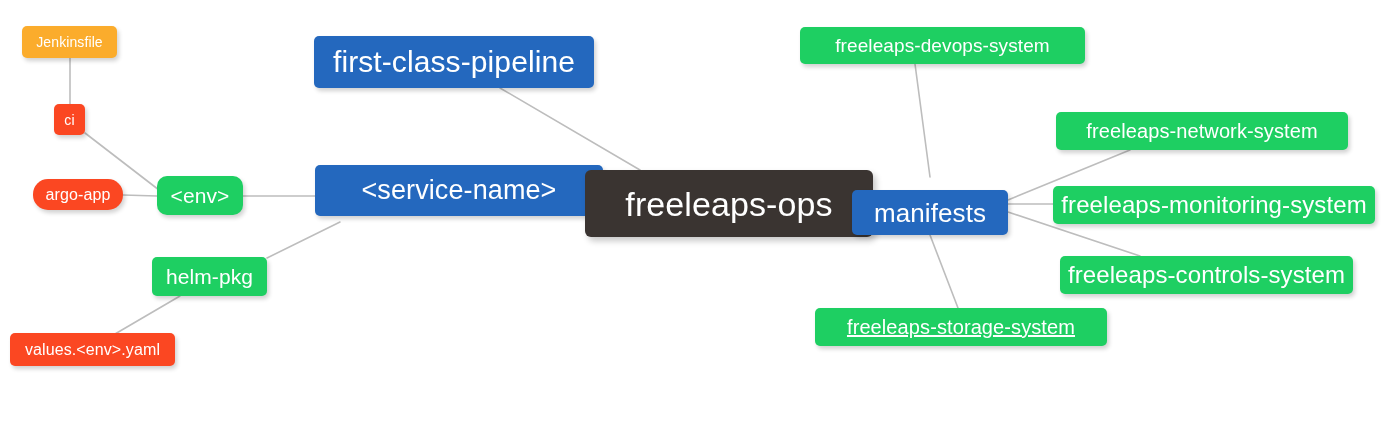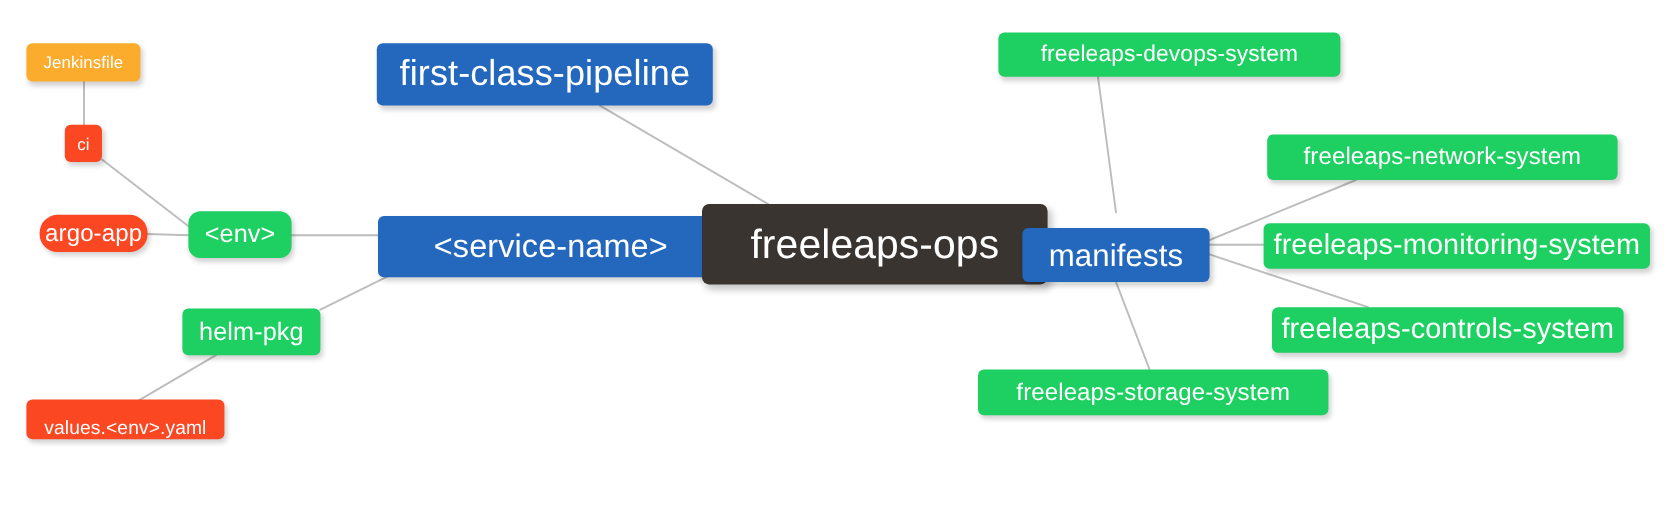--- a/index.html
+++ b/index.html
@@ -61,59 +61,59 @@
       <line x1="572" y1="197" x2="585" y2="200" stroke="#bdbdbd" stroke-width="1.6" stroke-linecap="round"></line>
       <line x1="500" y1="88" x2="640" y2="170" stroke="#bdbdbd" stroke-width="1.6" stroke-linecap="round"></line>
       <line x1="845" y1="200" x2="852" y2="200" stroke="#bdbdbd" stroke-width="1.6" stroke-linecap="round"></line>
       <line x1="930" y1="177" x2="915" y2="64" stroke="#bdbdbd" stroke-width="1.6" stroke-linecap="round"></line>
       <line x1="1008" y1="200" x2="1130" y2="150" stroke="#bdbdbd" stroke-width="1.6" stroke-linecap="round"></line>
       <line x1="1008" y1="204" x2="1053" y2="204" stroke="#bdbdbd" stroke-width="1.6" stroke-linecap="round"></line>
       <line x1="1008" y1="212" x2="1140" y2="256" stroke="#bdbdbd" stroke-width="1.6" stroke-linecap="round"></line>
       <line x1="925" y1="222" x2="958" y2="308" stroke="#bdbdbd" stroke-width="1.6" stroke-linecap="round"></line>
     </svg>
   <div id="node-layer">
-      <div class="node" style="left: 22px; top: 26px; width: 95px; height: 32px; background: rgb(251, 172, 44); font-size: 14px; margin-top: 10px;">
+      <div class="node" style="left: 22px; top: 26px; width: 95px; height: 32px; background: rgb(251, 172, 44); font-size: 14px;">
         <span>Jenkinsfile</span>
       </div>
       <div class="node" style="left: 54px; top: 104px; width: 31px; height: 31px; background: rgb(251, 71, 34); font-size: 14px;">
         <span>ci</span>
       </div>
-      <div class="node" style="left: 33px; top: 179px; width: 90px; height: 31px; background: rgb(251, 71, 34); font-size: 20px; border-radius: 15px;">
+      <div class="node" style="left: 33px; top: 179px; width: 90px; height: 31px; background: rgb(251, 71, 34); font-size: 16px; border-radius: 15px;">
         <span>argo-app</span>
       </div>
       <div class="node" style="left: 157px; top: 176px; width: 86px; height: 39px; background: rgb(30, 207, 98); font-size: 21px; border-radius: 10px;">
         <span>&lt;env&gt;</span>
       </div>
       <div class="node" style="left: 152px; top: 257px; width: 115px; height: 39px; background: rgb(30, 207, 98); font-size: 21px; text-align: center;">
         <span>helm-pkg</span>
       </div>
-      <div class="node" style="left: 22px; top: 333px; width: 165px; height: 33px; background: rgb(251, 71, 34); font-size: 16px; align-items: flex-end;">
+      <div class="node" style="left: 10px; top: 333px; width: 165px; height: 33px; background: rgb(251, 71, 34); font-size: 16px;">
         <span>values.&lt;env&gt;.yaml</span>
       </div>
       <div class="node" style="left: 314px; top: 36px; width: 280px; height: 52px; background: rgb(36, 104, 190); font-size: 30px;">
         <span>first-class-pipeline</span>
       </div>
-      <div class="node" style="left: 315px; top: 180px; width: 288px; height: 51px; background: rgb(36, 104, 190); font-size: 27px;">
+      <div class="node" style="left: 315px; top: 165px; width: 288px; height: 51px; background: rgb(36, 104, 190); font-size: 27px;">
         <span>&lt;service-name&gt;</span>
       </div>
       <div class="node root" style="left: 585px; top: 170px; width: 288px; height: 67px; background: rgb(58, 52, 49); font-size: 34px;">
         <span>freeleaps-ops</span>
       </div>
       <div class="node" style="left: 852px; top: 190px; width: 156px; height: 45px; background: rgb(36, 104, 190); font-size: 26px;">
         <span>manifests</span>
       </div>
-      <div class="node" style="left: 832px; top: 27px; width: 285px; height: 37px; background: rgb(30, 207, 98); font-size: 19px;">
+      <div class="node" style="left: 800px; top: 27px; width: 285px; height: 37px; background: rgb(30, 207, 98); font-size: 19px;">
         <span>freeleaps-devops-system</span>
       </div>
       <div class="node" style="left: 1056px; top: 112px; width: 292px; height: 38px; background: rgb(30, 207, 98); font-size: 20px; justify-content: center;">
         <span>freeleaps-network-system</span>
       </div>
       <div class="node" style="left: 1053px; top: 186px; width: 322px; height: 38px; background: rgb(30, 207, 98); font-size: 24px;">
         <span>freeleaps-monitoring-system</span>
       </div>
       <div class="node" style="left: 1060px; top: 256px; width: 293px; height: 38px; background: rgb(30, 207, 98); font-size: 24px;">
         <span>freeleaps-controls-system</span>
       </div>
-      <div class="node" style="left: 815px; top: 308px; width: 292px; height: 38px; background: rgb(30, 207, 98); font-size: 20px;">
+      <div class="node" style="left: 815px; top: 308px; width: 292px; height: 38px; background: rgb(30, 207, 98); font-size: 20px; text-decoration: underline;">
         <span>freeleaps-storage-system</span>
       </div>
     </div>
 </div>
 
 </body></html>

